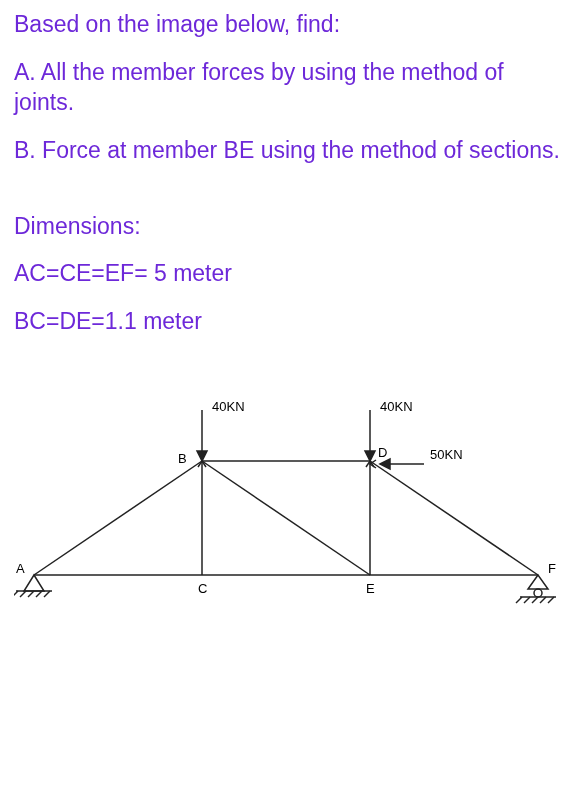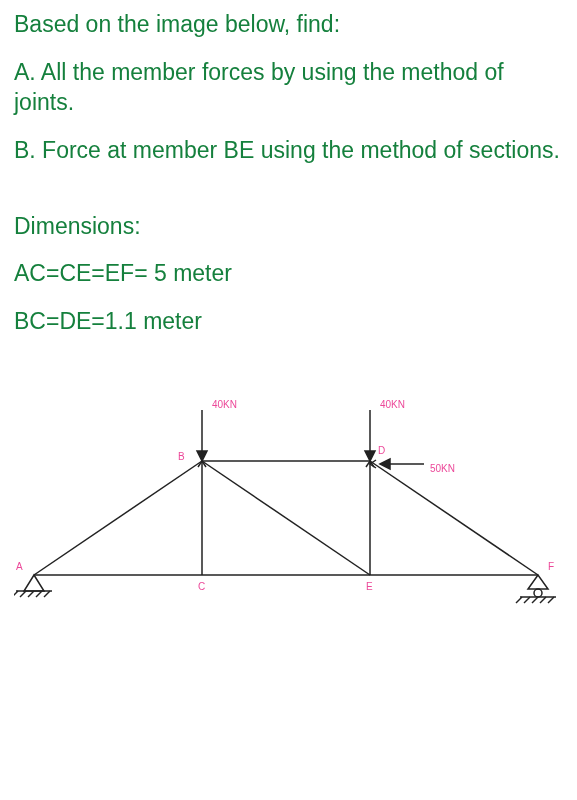--- a/index.html
+++ b/index.html
@@ -9,34 +9,34 @@
     width: 577px;
     height: 800px;
     font-family: Arial, Helvetica, sans-serif;
     color: #333;
     background: #fff;
   }
   .para {
     font-size: 23px;
     line-height: 1.3;
     margin: 0 0 18px 0;
-    color: #15803d;
+    color: #6d28d9;
   }
   .gap { height: 28px; }
   .diagram-wrap {
     position: relative;
     width: 549px;
     height: 260px;
     margin-top: 8px;
   }
   svg { display: block; }
   .lbl {
     position: absolute;
-    font-size: 10px;
-    color: #ec4899;
+    font-size: 13px;
+    color: #000000;
     font-family: Arial, sans-serif;
   }
 </style>
 </head>
 <body>
 
 <p class="para">Based on the image below, find:</p>
 <p class="para">A. All the member forces by using the method of joints.</p>
 <p class="para">B. Force at member BE using the method of sections.</p>
 <div class="gap"></div>
@@ -102,21 +102,21 @@
       <line x1="508" y1="242" x2="502" y2="248"></line>
       <line x1="516" y1="242" x2="510" y2="248"></line>
       <line x1="524" y1="242" x2="518" y2="248"></line>
       <line x1="532" y1="242" x2="526" y2="248"></line>
       <line x1="540" y1="242" x2="534" y2="248"></line>
     </g>
   </svg>
 
   <span class="lbl" style="left:198px; top:44px;">40KN</span>
   <span class="lbl" style="left:366px; top:44px;">40KN</span>
-  <span class="lbl" style="left:416px; top:108px;">50KN</span>
+  <span class="lbl" style="left:416px; top:92px;">50KN</span>
 
   <span class="lbl" style="left:164px; top:96px;">B</span>
   <span class="lbl" style="left:364px; top:90px;">D</span>
 
   <span class="lbl" style="left:2px; top:206px;">A</span>
   <span class="lbl" style="left:184px; top:226px;">C</span>
   <span class="lbl" style="left:352px; top:226px;">E</span>
   <span class="lbl" style="left:534px; top:206px;">F</span>
 </div>
 

